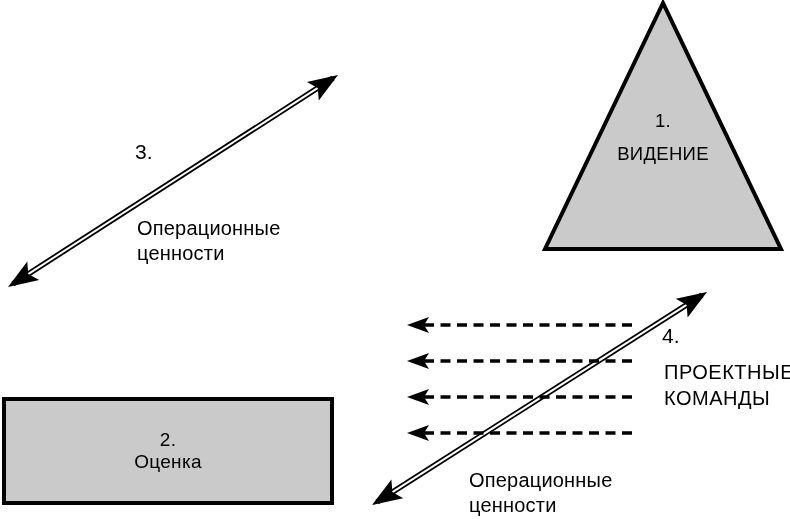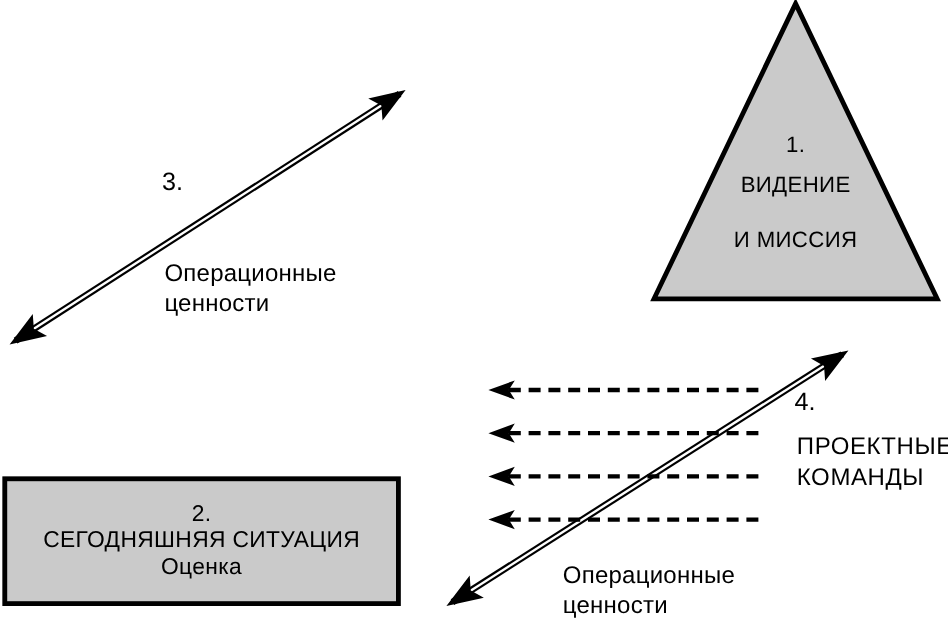--- a/index.html
+++ b/index.html
@@ -110,26 +110,24 @@
         <polygon points="407,433 429,425 424,433 429,441" fill="#000000"></polygon>
       </g>
     </g>
 
     <polygon points="663,3 545,249 781,249" fill="#cacaca" stroke="#000000" stroke-width="4"></polygon>
   </svg>
 
   <div class="tri-text">
     <div class="num">1.</div>
     <div class="line2">ВИДЕНИЕ</div>
-    <div class="line3">И МИССИЯ</div>
   </div>
 
   <div class="situation-box">
     <div>2.</div>
-    <div>СЕГОДНЯШНЯЯ СИТУАЦИЯ</div>
     <div>Оценка</div>
   </div>
 
   <div class="label num3">3.</div>
   <div class="label op-values-left">
     <div>Операционные</div>
     <div>ценности</div>
   </div>
 
   <div class="label num4">4.</div>

